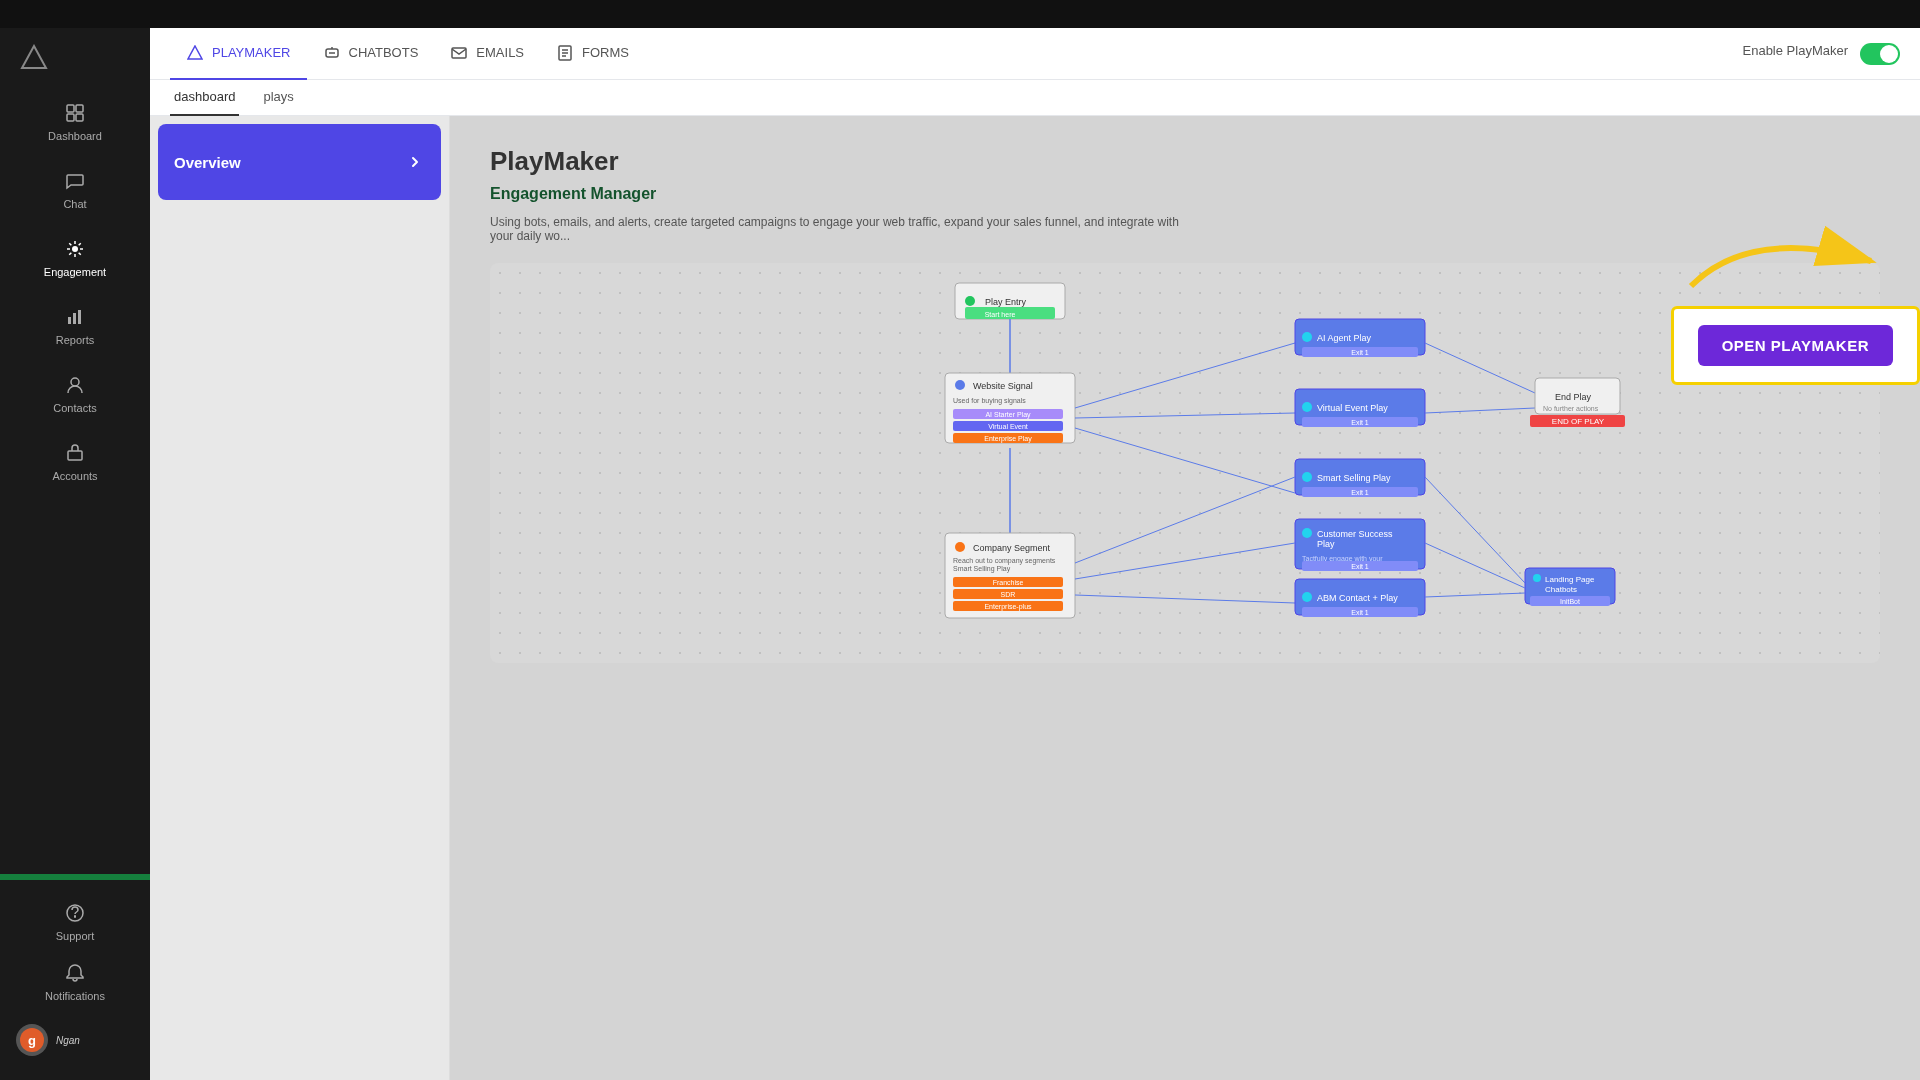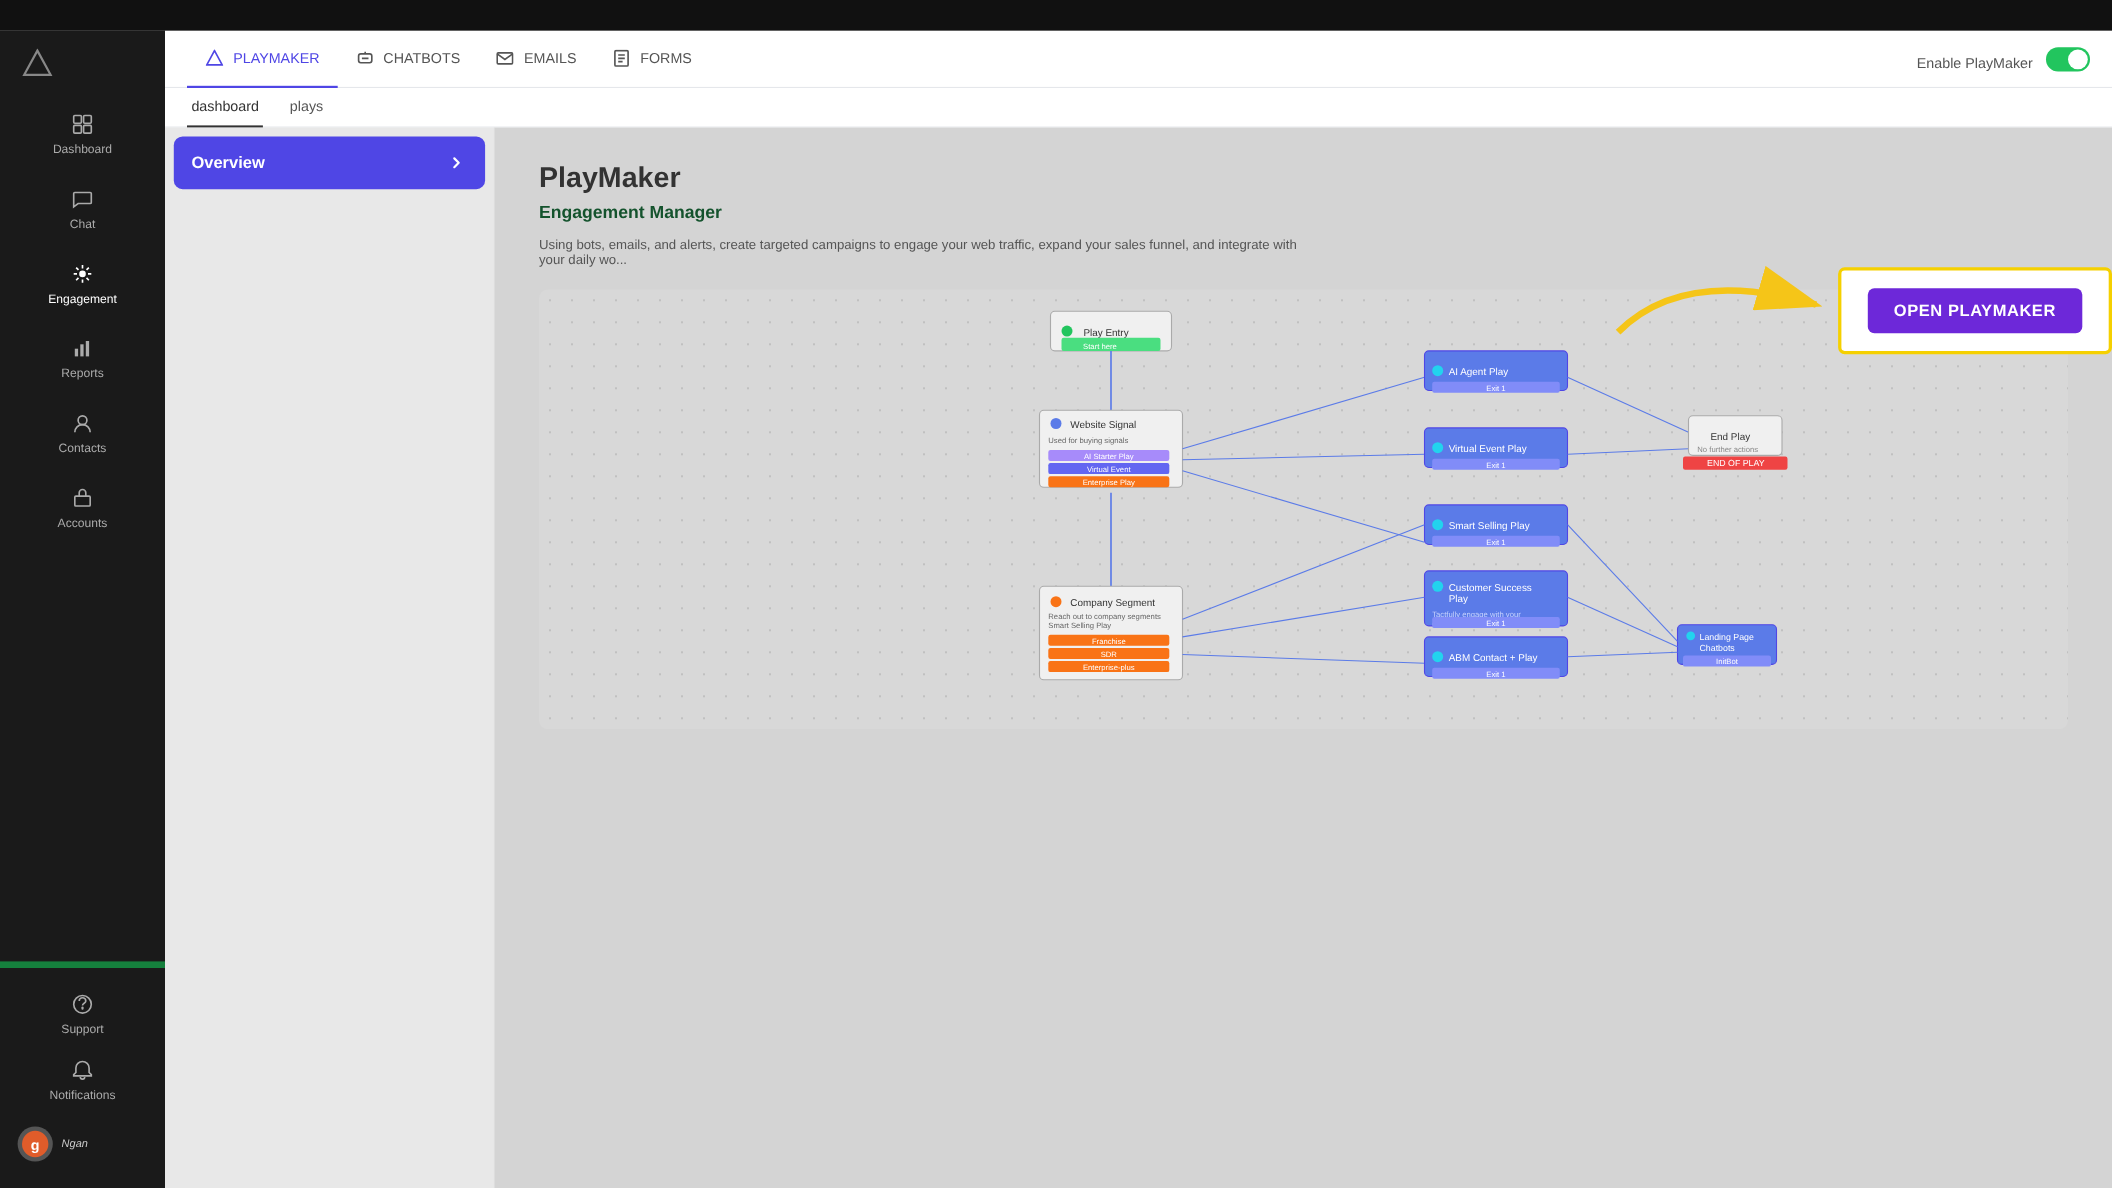--- a/index.html
+++ b/index.html
@@ -28,36 +28,36 @@
 
     
     .main-content { flex: 1; display: flex; flex-direction: column; }
 
     
     .top-nav { height: 52px; background: #fff; border-bottom: 1px solid #e5e7eb; display: flex; align-items: center; padding: 0 20px; gap: 0; justify-content: space-between; }
     .top-nav-left { display: flex; align-items: center; gap: 0; }
     .nav-tab { display: flex; align-items: center; gap: 8px; padding: 0 16px; height: 52px; cursor: pointer; font-size: 13px; font-weight: 500; color: #555; border-bottom: 2px solid transparent; }
     .nav-tab.active { color: #4f46e5; border-bottom: 2px solid #4f46e5; }
     .nav-tab-icon { width: 18px; height: 18px; display: flex; align-items: center; justify-content: center; }
-    .top-nav-right { display: flex; align-items: flex-end; gap: 12px; }
+    .top-nav-right { display: flex; align-items: flex-start; gap: 12px; }
     .enable-label { font-size: 13px; color: #555; }
     .toggle { width: 40px; height: 22px; background: #22c55e; border-radius: 11px; position: relative; cursor: pointer; }
     .toggle-knob { width: 18px; height: 18px; background: #fff; border-radius: 50%; position: absolute; top: 2px; right: 2px; }
 
     
     .sub-nav { height: 36px; background: #fff; border-bottom: 1px solid #e5e7eb; display: flex; align-items: center; padding: 0 20px; gap: 20px; }
     .sub-nav-item { font-size: 13px; color: #555; cursor: pointer; padding: 0 4px; height: 36px; display: flex; align-items: center; border-bottom: 2px solid transparent; }
     .sub-nav-item.active { color: #333; border-bottom: 2px solid #333; font-weight: 500; }
 
     
     .content-area { flex: 1; display: flex; }
 
     
     .left-panel { width: 300px; background: #e8e8e8; border-right: 1px solid #ddd; flex-shrink: 0; padding: 8px; }
-    .overview-card { background: #4f46e5; color: #fff; border-radius: 8px; padding: 14px 16px; display: flex; align-items: center; justify-content: space-between; cursor: pointer; }
+    .overview-card { background: #4f46e5; color: #fff; border-radius: 8px; padding: 28px 16px; display: flex; align-items: center; justify-content: space-between; cursor: pointer; }
     .overview-title { font-size: 15px; font-weight: 600; }
     .chevron-right { width: 20px; height: 20px; display: flex; align-items: center; justify-content: center; }
 
     
     .right-panel { flex: 1; background: #d4d4d4; padding: 30px 40px; position: relative; overflow: hidden; }
     .playmaker-title { font-size: 26px; font-weight: 700; color: #333; margin-bottom: 8px; }
     .engagement-title { font-size: 16px; font-weight: 600; color: #14532d; margin-bottom: 6px; }
     .engagement-desc { font-size: 12px; color: #555; max-width: 700px; margin-bottom: 20px; margin-top: 12px; }
 
     
@@ -354,21 +354,21 @@
             <text x="810" y="329" font-size="8" fill="#fff" font-family="sans-serif">Chatbots</text>
             <rect x="795" y="333" width="80" height="10" rx="2" fill="#818cf8"></rect>
             <text x="835" y="341" font-size="7" fill="#fff" text-anchor="middle" font-family="sans-serif">InitBot</text>
 
             <line x1="690" y1="214" x2="790" y2="320" stroke="#5b7be8" stroke-width="1"></line>
             <line x1="690" y1="280" x2="790" y2="325" stroke="#5b7be8" stroke-width="1"></line>
             <line x1="690" y1="334" x2="790" y2="330" stroke="#5b7be8" stroke-width="1"></line>
           </svg>
         </div>
 
-        <div class="cta-overlay" style="position:absolute; top:116px; right:0; display:flex; align-items:flex-end;">
+        <div class="cta-overlay" style="position:absolute; top:100px; right:0; display:flex; align-items:flex-start;flex-direction:column;">
 
           <svg width="220" height="90" viewBox="0 0 220 90">
             <defs>
               <marker id="arrowhead" markerWidth="10" markerHeight="7" refX="9" refY="3.5" orient="auto">
                 <polygon points="0 0, 10 3.5, 0 7" fill="#f5c518"></polygon>
               </marker>
             </defs>
             <path d="M20 70 Q80 10 200 45" stroke="#f5c518" stroke-width="6" fill="none" marker-end="url(#arrowhead)"></path>
           </svg>
 

